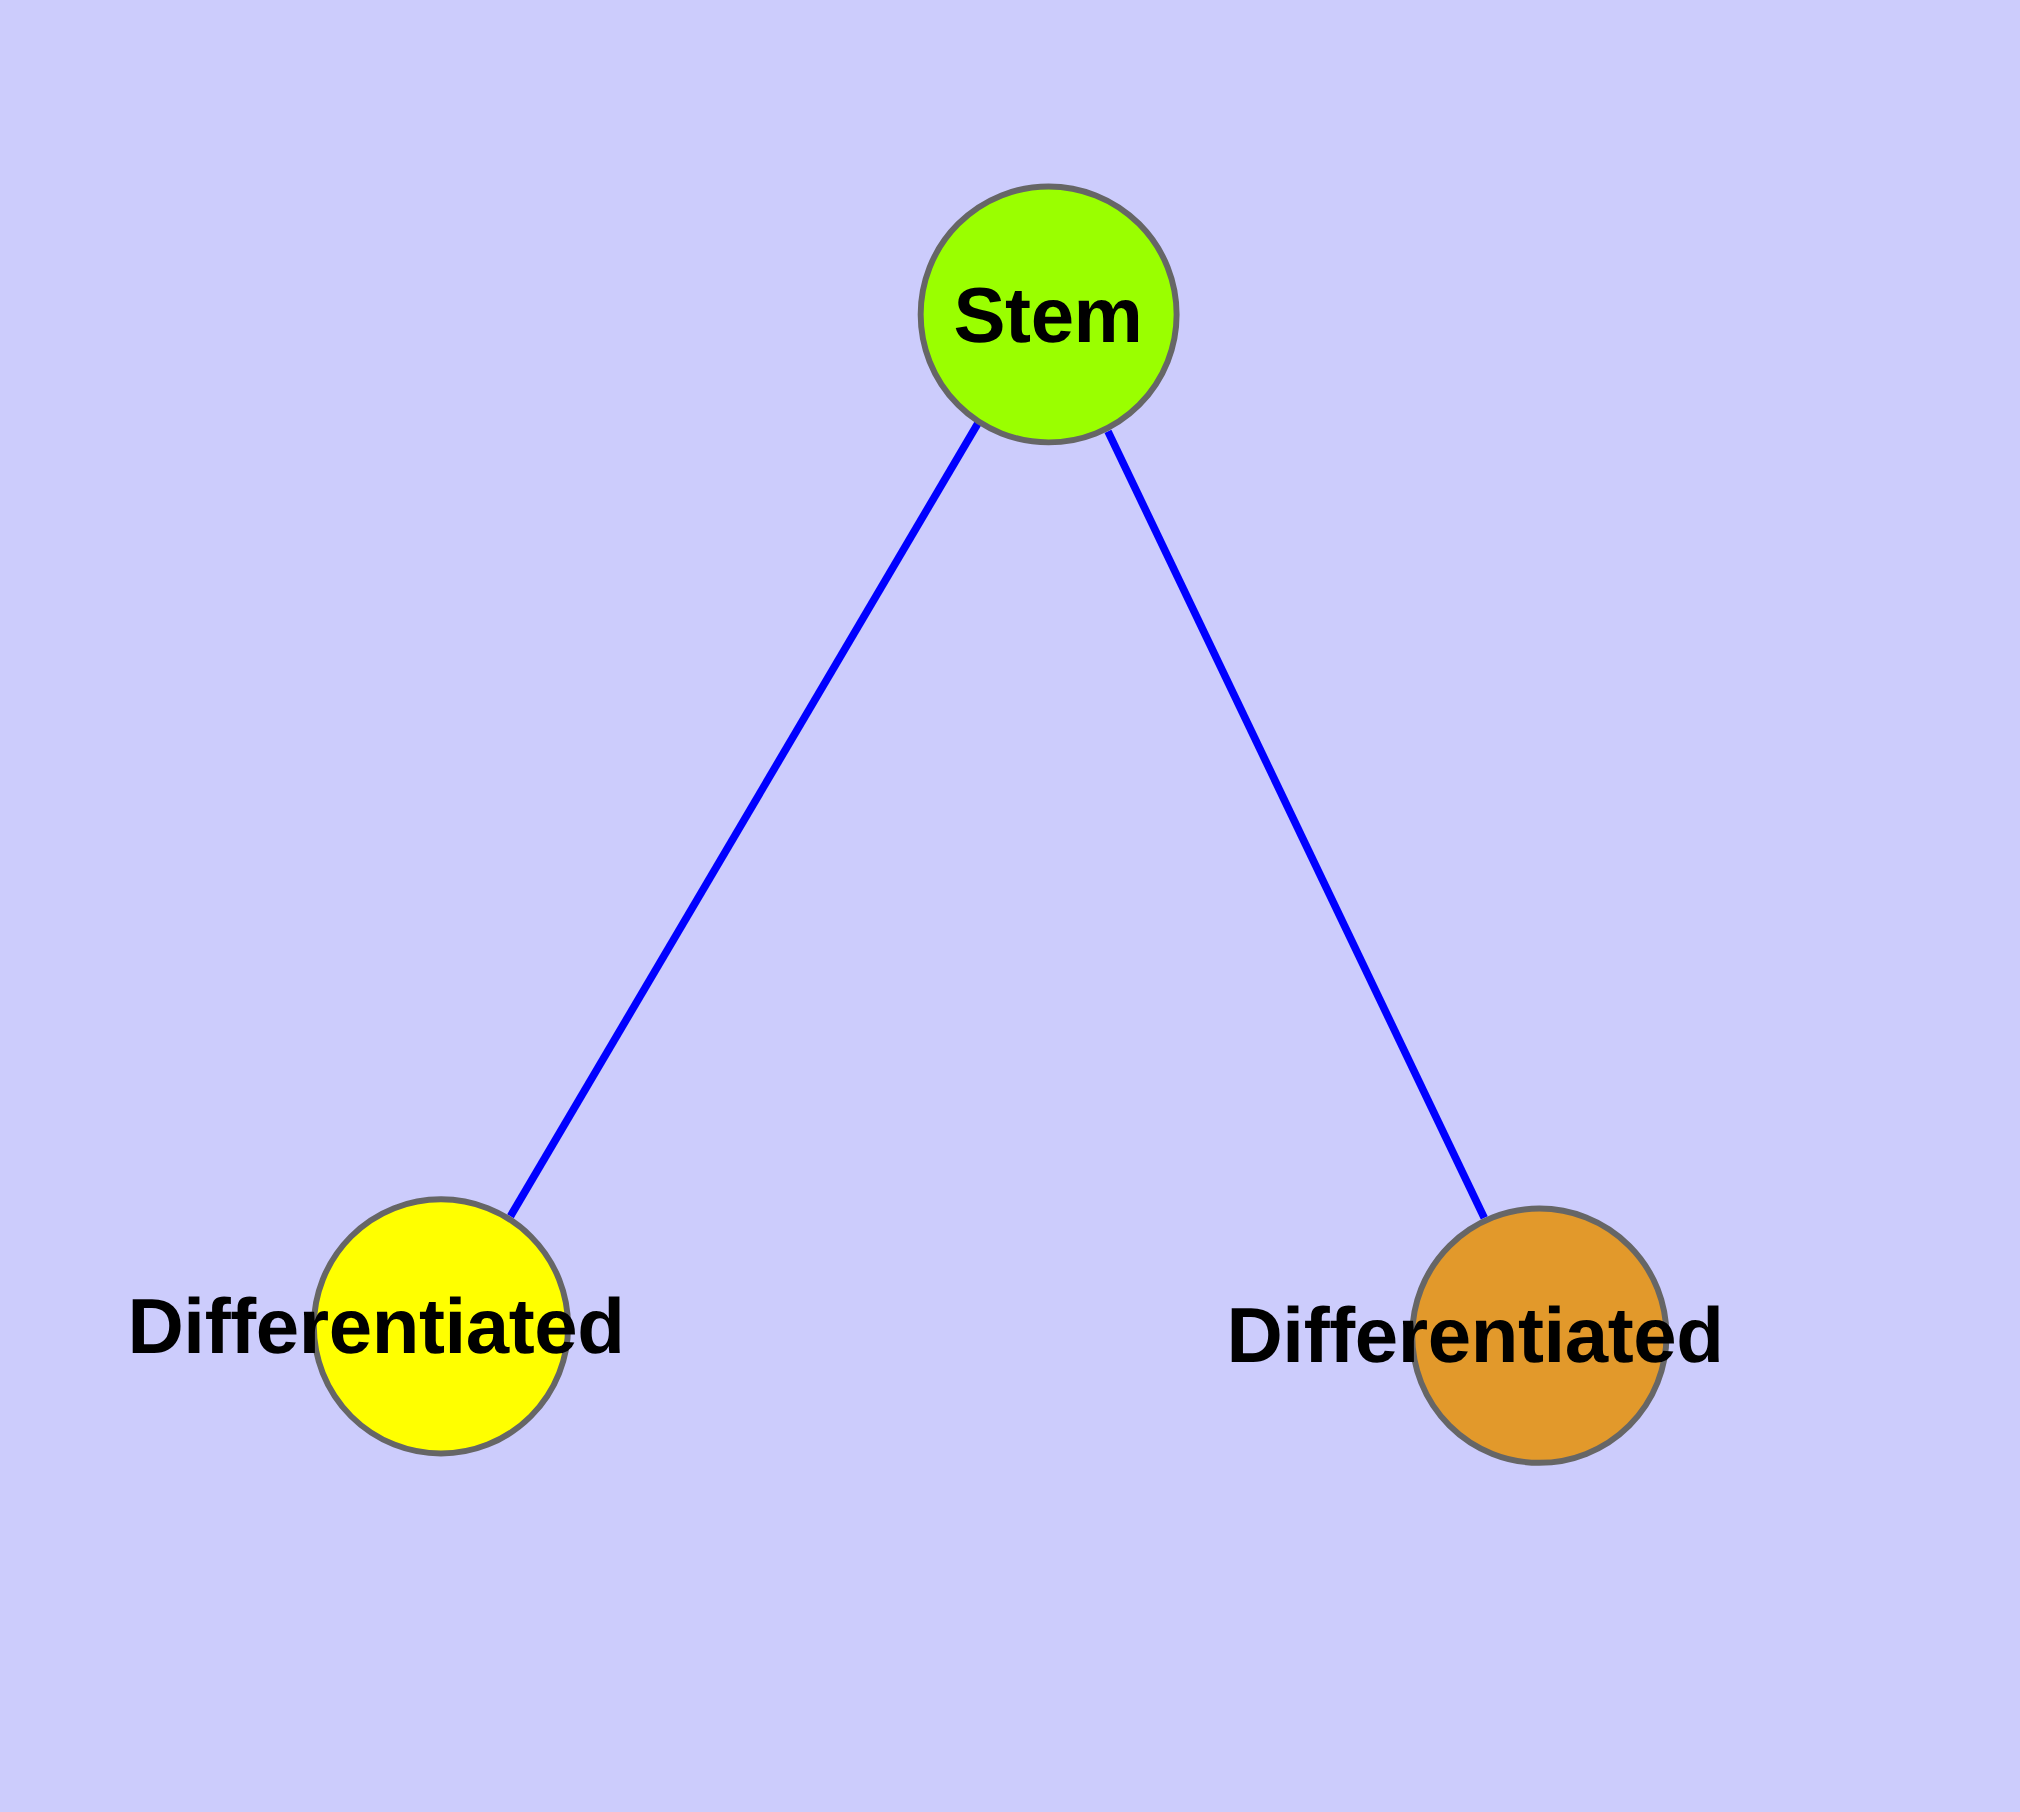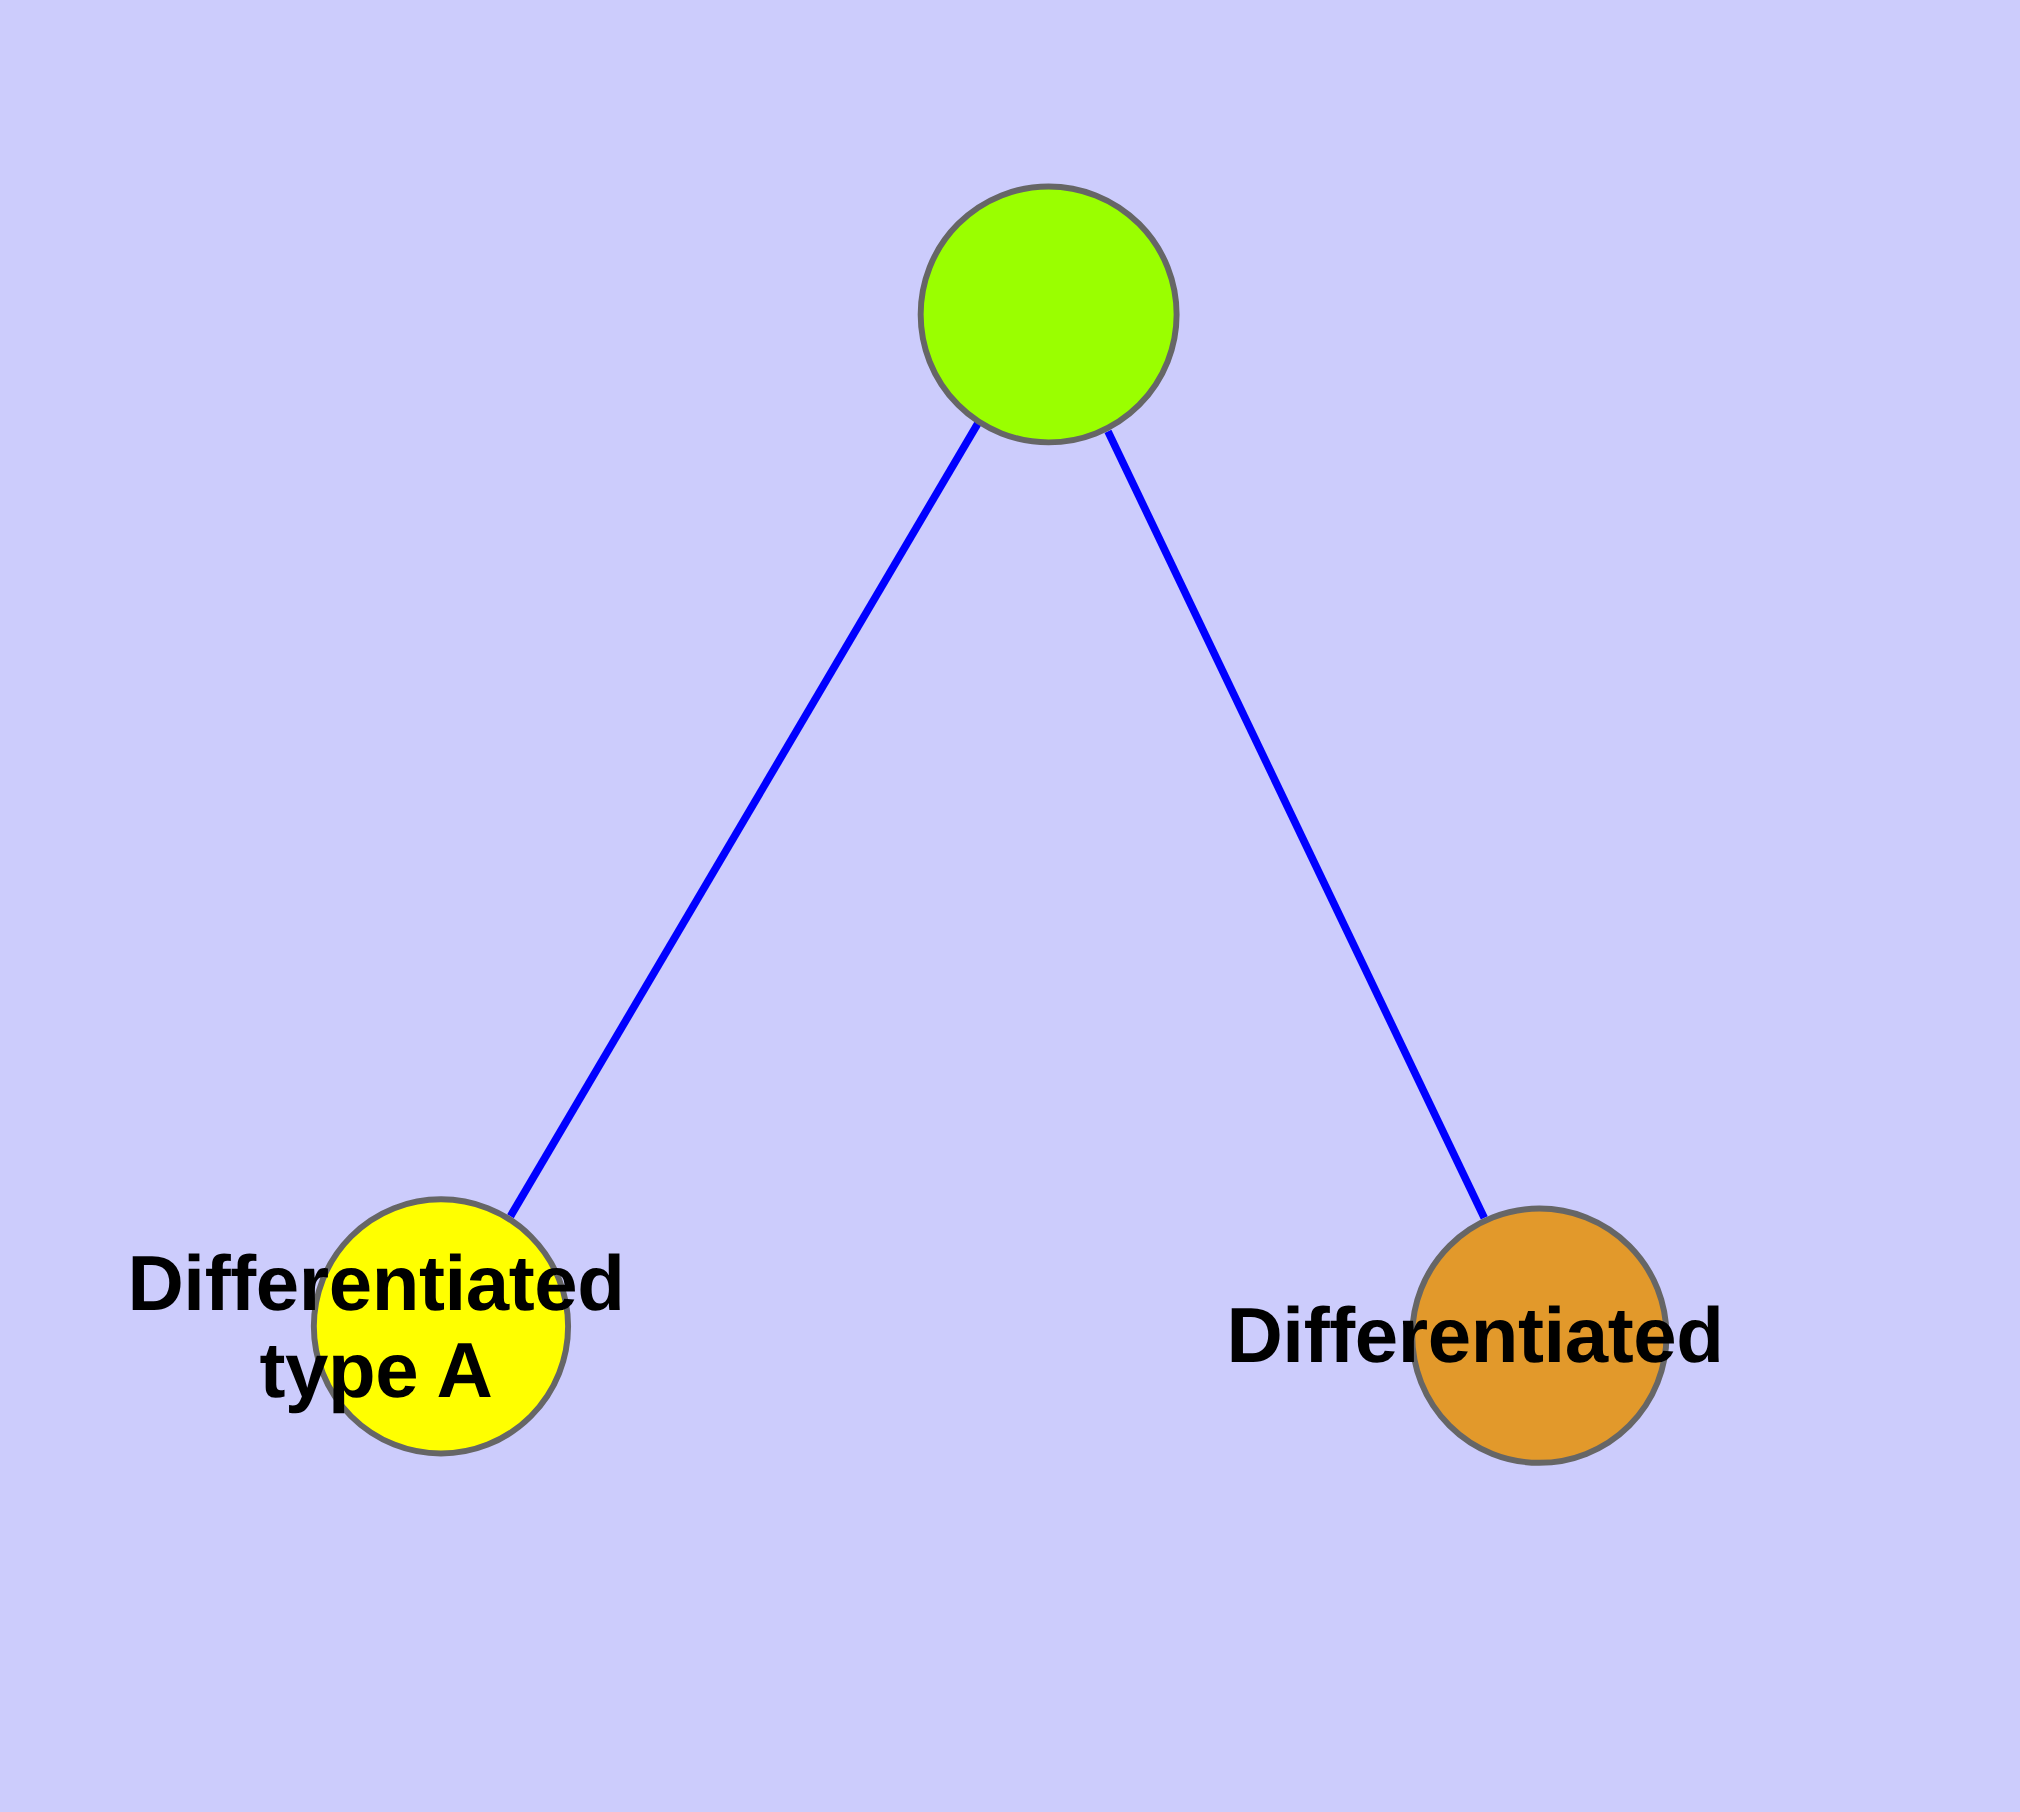--- a/index.html
+++ b/index.html
@@ -58,24 +58,26 @@
       <line stroke="#0000ff" stroke-width="9" stroke-linecap="butt" x1="1307" y1="509" x2="1751" y2="1437"></line>
     </g>
 
     <g>
       <circle stroke="#666666" stroke-width="7" cx="1237" cy="371" r="151" fill="#9aff00"></circle>
       <circle stroke="#666666" stroke-width="7" cx="520" cy="1565" r="150" fill="#ffff00"></circle>
       <circle stroke="#666666" stroke-width="7" cx="1816" cy="1576" r="150" fill="#e2992b"></circle>
     </g>
   </svg>
 
+  <div class="node-label" id="label-stem" style="color: rgb(0, 0, 0);">
+    <span class="line">Stem</span>
+  </div>
 
   <div class="node-label" id="label-type-a" style="color: rgb(0, 0, 0);">
     <span class="line">Differentiated</span>
-    <span class="line">type A</span>
   </div>
 
   <div class="node-label" id="label-type-b" style="color: rgb(0, 0, 0);">
     <span class="line">Differentiated</span>
   </div>
 
 </div>
 
 
 </body></html>

